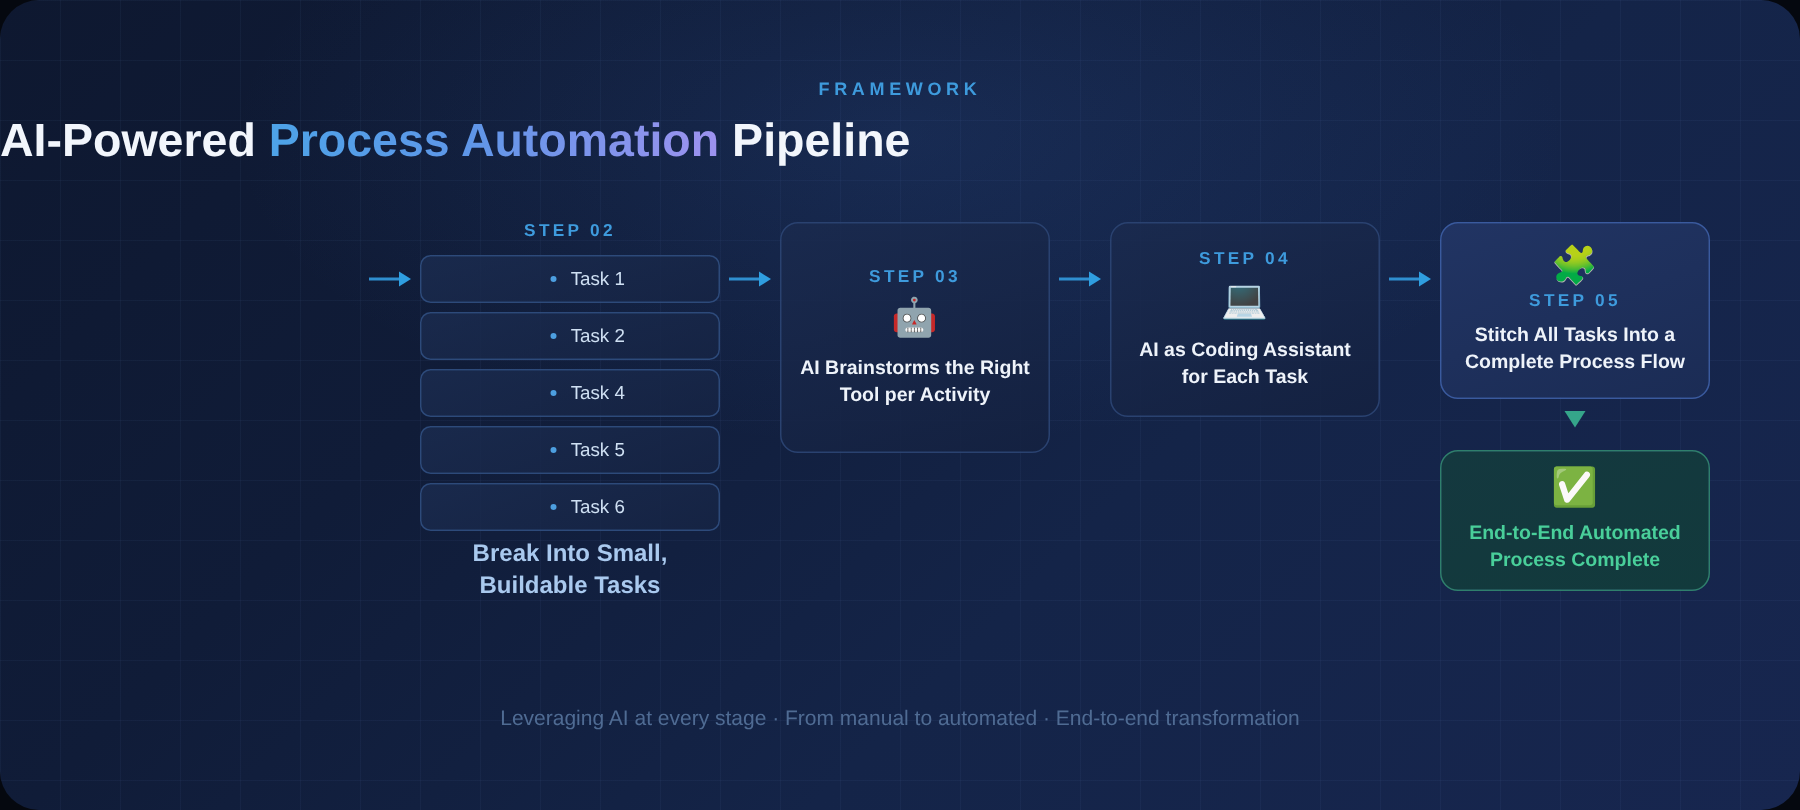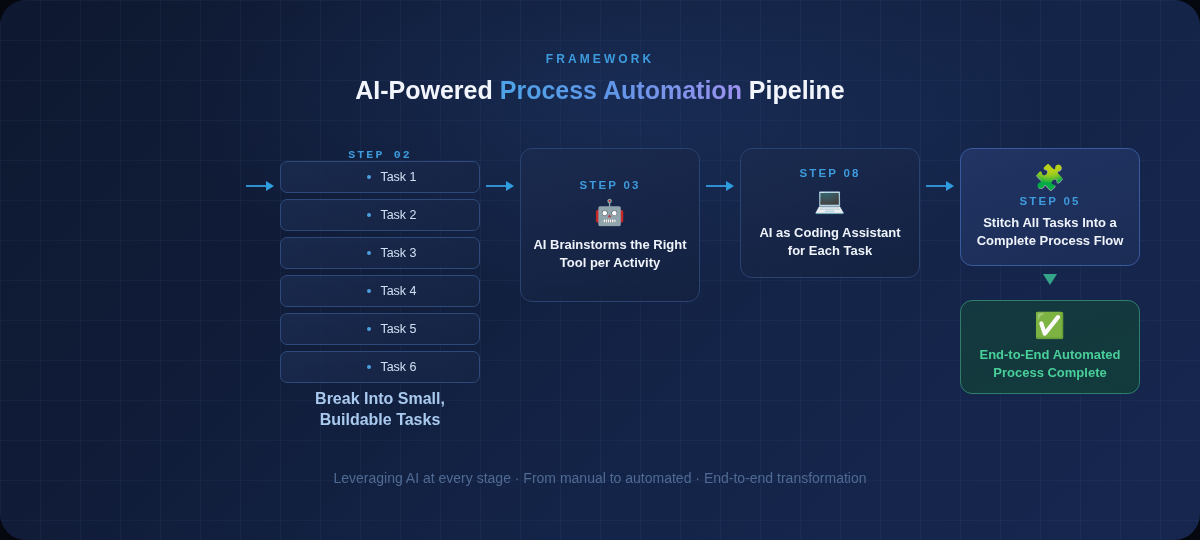--- a/index.html
+++ b/index.html
@@ -52,22 +52,22 @@
     top: 52px; left: 0; right: 0;
     text-align: center;
     font-size: 12px;
     font-weight: bold;
     letter-spacing: 3.1px;
     color: #3e9bdd;
   }
   .title {
     position: absolute;
     top: 76px; left: 0; right: 0;
-    text-align: center;
-    font-size: 25px;
+    text-align: left;
+    font-size: 31px;
     font-weight: bold;
     color: #f2f6fc;
     white-space: nowrap;
   }
   .title .grad {
     background: linear-gradient(90deg, #4da3e8 0%, #5f96e8 45%, #9d92ef 100%);
     -webkit-background-clip: text;
     background-clip: text;
     color: transparent;
   }
@@ -133,22 +133,21 @@
   #step02-col {
     position: absolute;
     left: 280px; top: 148px; width: 200px;
   }
   #step02-col .col-label {
     text-align: center;
     font-size: 11.5px;
     font-weight: bold;
     letter-spacing: 2.2px;
     color: #3e9bdd;
-    margin-bottom: 0;
-    font-family: Liberation Mono, monospace;
+    margin-bottom: 10px;
   }
   .task-pill {
     height: 32px;
     margin-bottom: 6px;
     border: 1px solid #2d4a7a;
     border-radius: 7px;
     background: linear-gradient(160deg, rgba(27,44,80,0.8) 0%, rgba(22,36,68,0.8) 100%);
     display: flex;
     align-items: center;
     justify-content: center;
@@ -238,24 +237,20 @@
           <div class="task-pill">
             <span class="task-dot"></span>
             <span class="task-label">Task 1</span>
           </div>
           <div class="task-pill">
             <span class="task-dot"></span>
             <span class="task-label">Task 2</span>
           </div>
           <div class="task-pill">
             <span class="task-dot"></span>
-            <span class="task-label">Task 3</span>
-          </div>
-          <div class="task-pill">
-            <span class="task-dot"></span>
             <span class="task-label">Task 4</span>
           </div>
           <div class="task-pill">
             <span class="task-dot"></span>
             <span class="task-label">Task 5</span>
           </div>
           <div class="task-pill">
             <span class="task-dot"></span>
             <span class="task-label">Task 6</span>
           </div>
@@ -273,21 +268,21 @@
       <div class="card-icon">🤖</div>
       <div class="card-text">AI Brainstorms the Right Tool per Activity</div>
     </div>
 
     <div class="arrow-h" id="arrow-3">
       <div class="shaft"></div>
       <div class="head"></div>
     </div>
 
     <div class="card" id="card-step04">
-      <div class="step-label">STEP 08</div>
+      <div class="step-label">STEP 04</div>
       <div class="card-icon">💻</div>
       <div class="card-text">AI as Coding Assistant for Each Task</div>
     </div>
 
     <div class="arrow-h" id="arrow-4">
       <div class="shaft"></div>
       <div class="head"></div>
     </div>
 
     <div class="card" id="card-step05">

